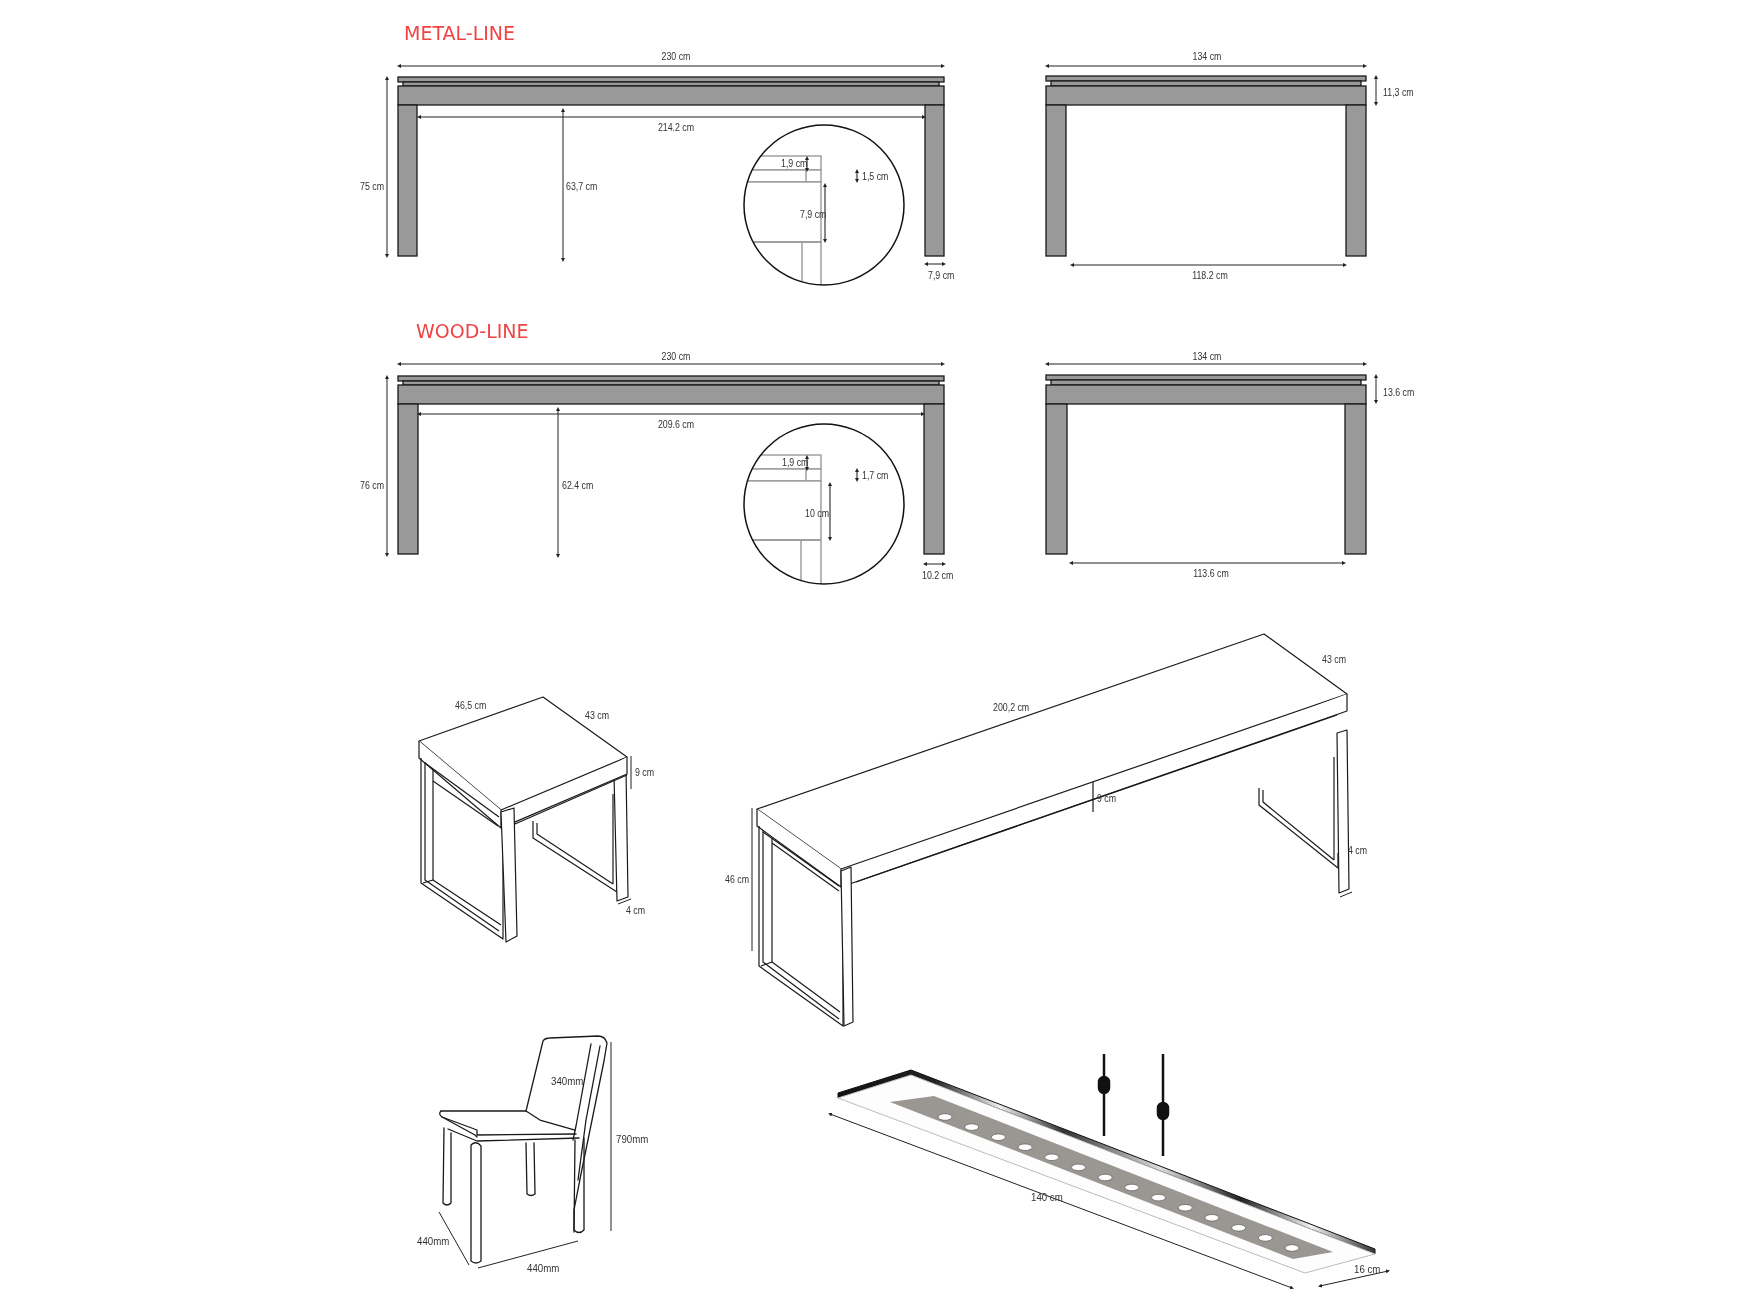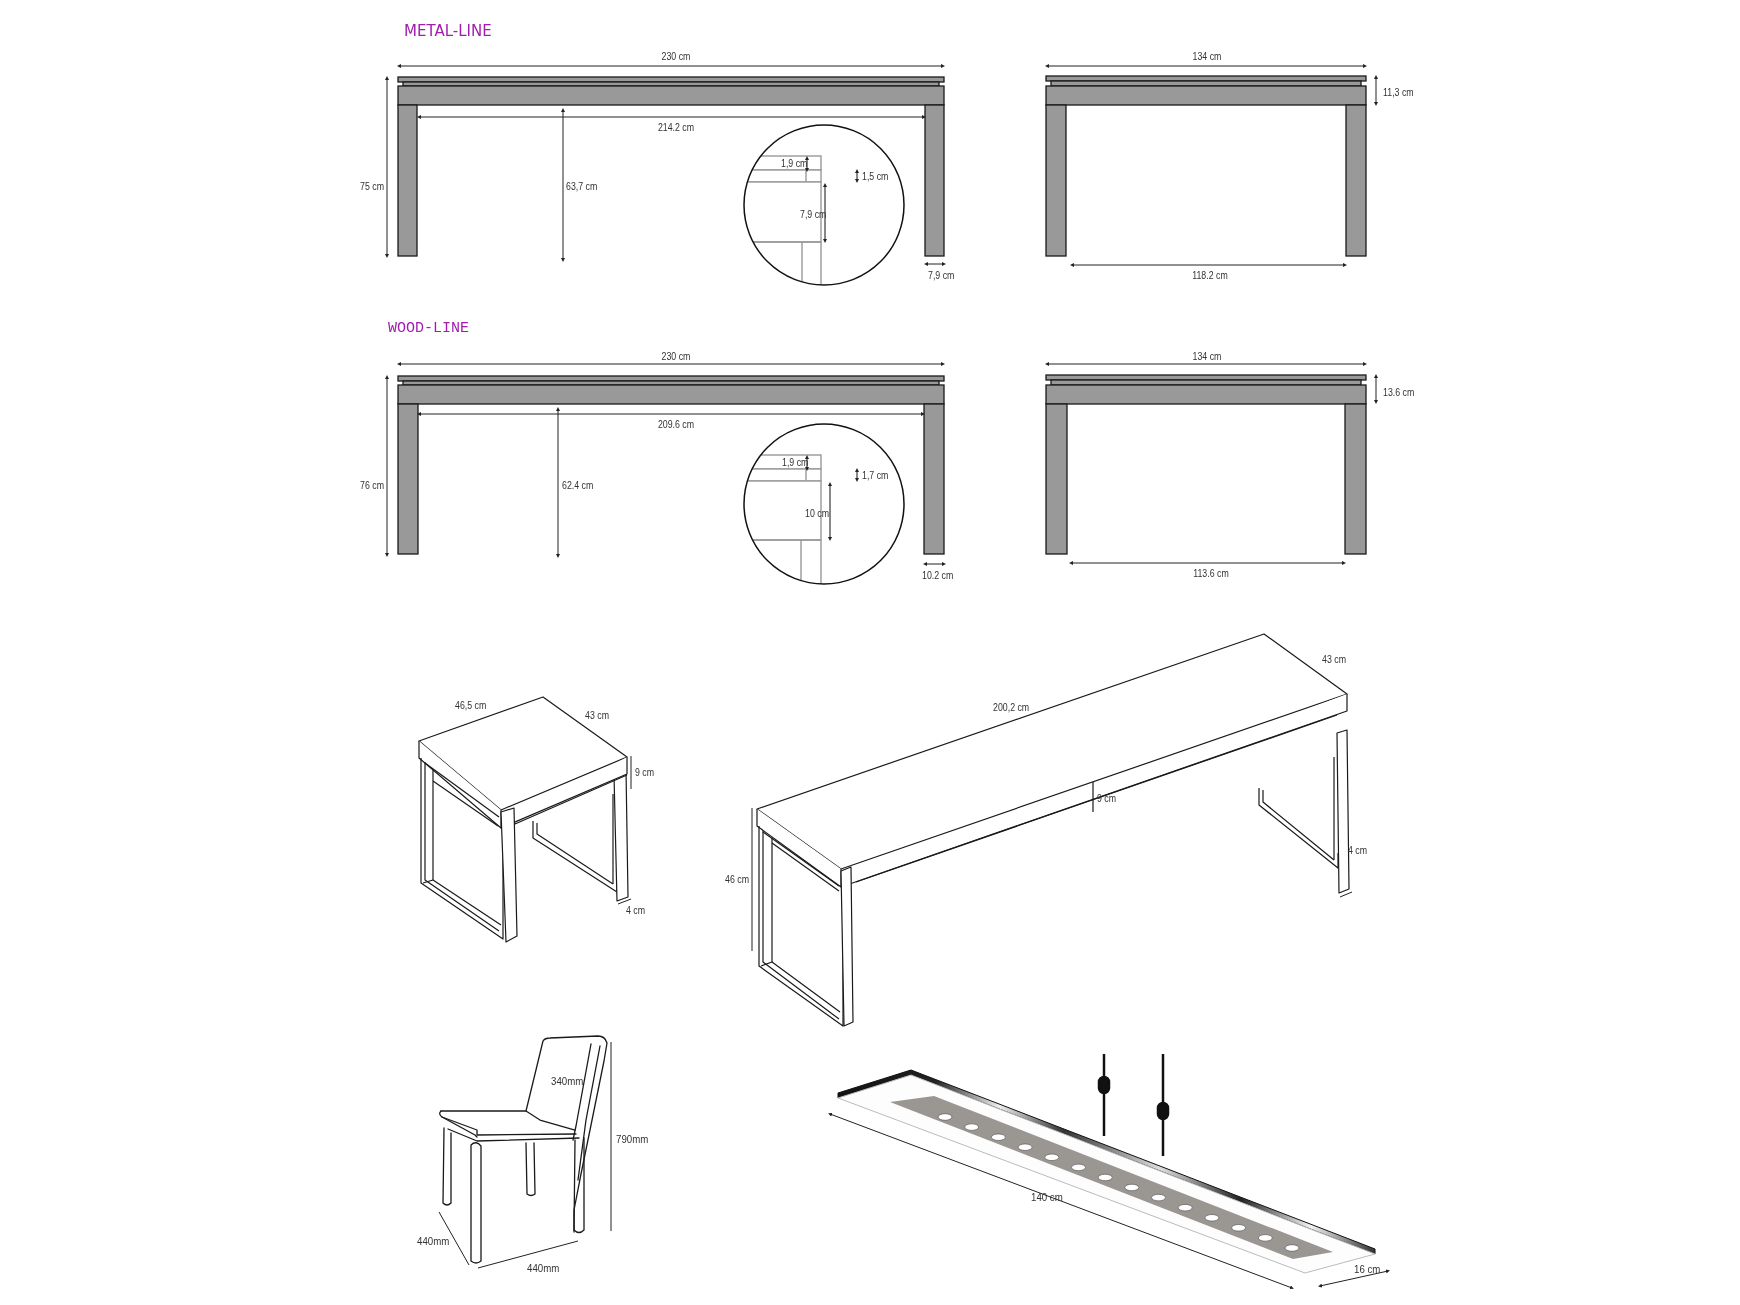--- a/index.html
+++ b/index.html
@@ -1,20 +1,20 @@
 <!DOCTYPE html>
 <html><head>
 <meta charset="utf-8">
 <style>
   html, body { margin: 0; padding: 0; background: #ffffff; }
   body { width: 1740px; height: 1305px; position: relative; overflow: hidden;
          font-family: "Liberation Sans", sans-serif; }
   #canvas { position: absolute; left: 0; top: 0; }
-  .title { position: absolute; font-family: "DejaVu Sans", sans-serif; font-size: 15px;
-           color: #a21caf; letter-spacing: 0; }
+  .title { position: absolute; font-family: "DejaVu Sans", sans-serif; font-size: 19px;
+           color: #ef4444; letter-spacing: 0; }
   .dim { position: absolute; font-family: "Liberation Sans", sans-serif; font-size: 10px;
          color: #333; white-space: nowrap; transform: scaleX(0.88); transform-origin: left top; }
   .dim.c { transform: translateX(-50%) scaleX(0.88); transform-origin: center top; }
   .dim.big { font-size: 11px; }
 </style>
 </head>
 <body>
 
 <svg id="canvas" width="1740" height="1305" viewBox="0 0 1740 1305">
   <defs>
@@ -242,21 +242,21 @@
         <ellipse cx="1292.0" cy="1248.0" rx="7" ry="3.3"></ellipse>
       </g>
   </g>
   <g stroke="#222" stroke-width="1" fill="none">
     <line x1="830" y1="1114" x2="1292" y2="1288" marker-start="url(#ar)" marker-end="url(#ar)"></line>
     <line x1="1320" y1="1286" x2="1388" y2="1271" marker-start="url(#ar)" marker-end="url(#ar)"></line>
   </g>
 </svg>
 
 <div class="title" style="left:404px; top:22px;">METAL-LINE</div>
-<div class="title" style="left:388px; top:320px;font-family:Liberation Mono, monospace;">WOOD-LINE</div>
+<div class="title" style="left:416px; top:320px;">WOOD-LINE</div>
 
 <div class="dim c" style="left:676px; top:51px;">230 cm</div>
 <div class="dim c" style="left:676px; top:122px;">214.2 cm</div>
 <div class="dim" style="left:360px; top:181px;">75 cm</div>
 <div class="dim" style="left:566px; top:181px;">63,7 cm</div>
 <div class="dim" style="left:928px; top:270px;">7,9 cm</div>
 <div class="dim" style="left:781px; top:158px;">1,9 cm</div>
 <div class="dim" style="left:862px; top:171px;">1,5 cm</div>
 <div class="dim" style="left:800px; top:209px;">7,9 cm</div>
 

